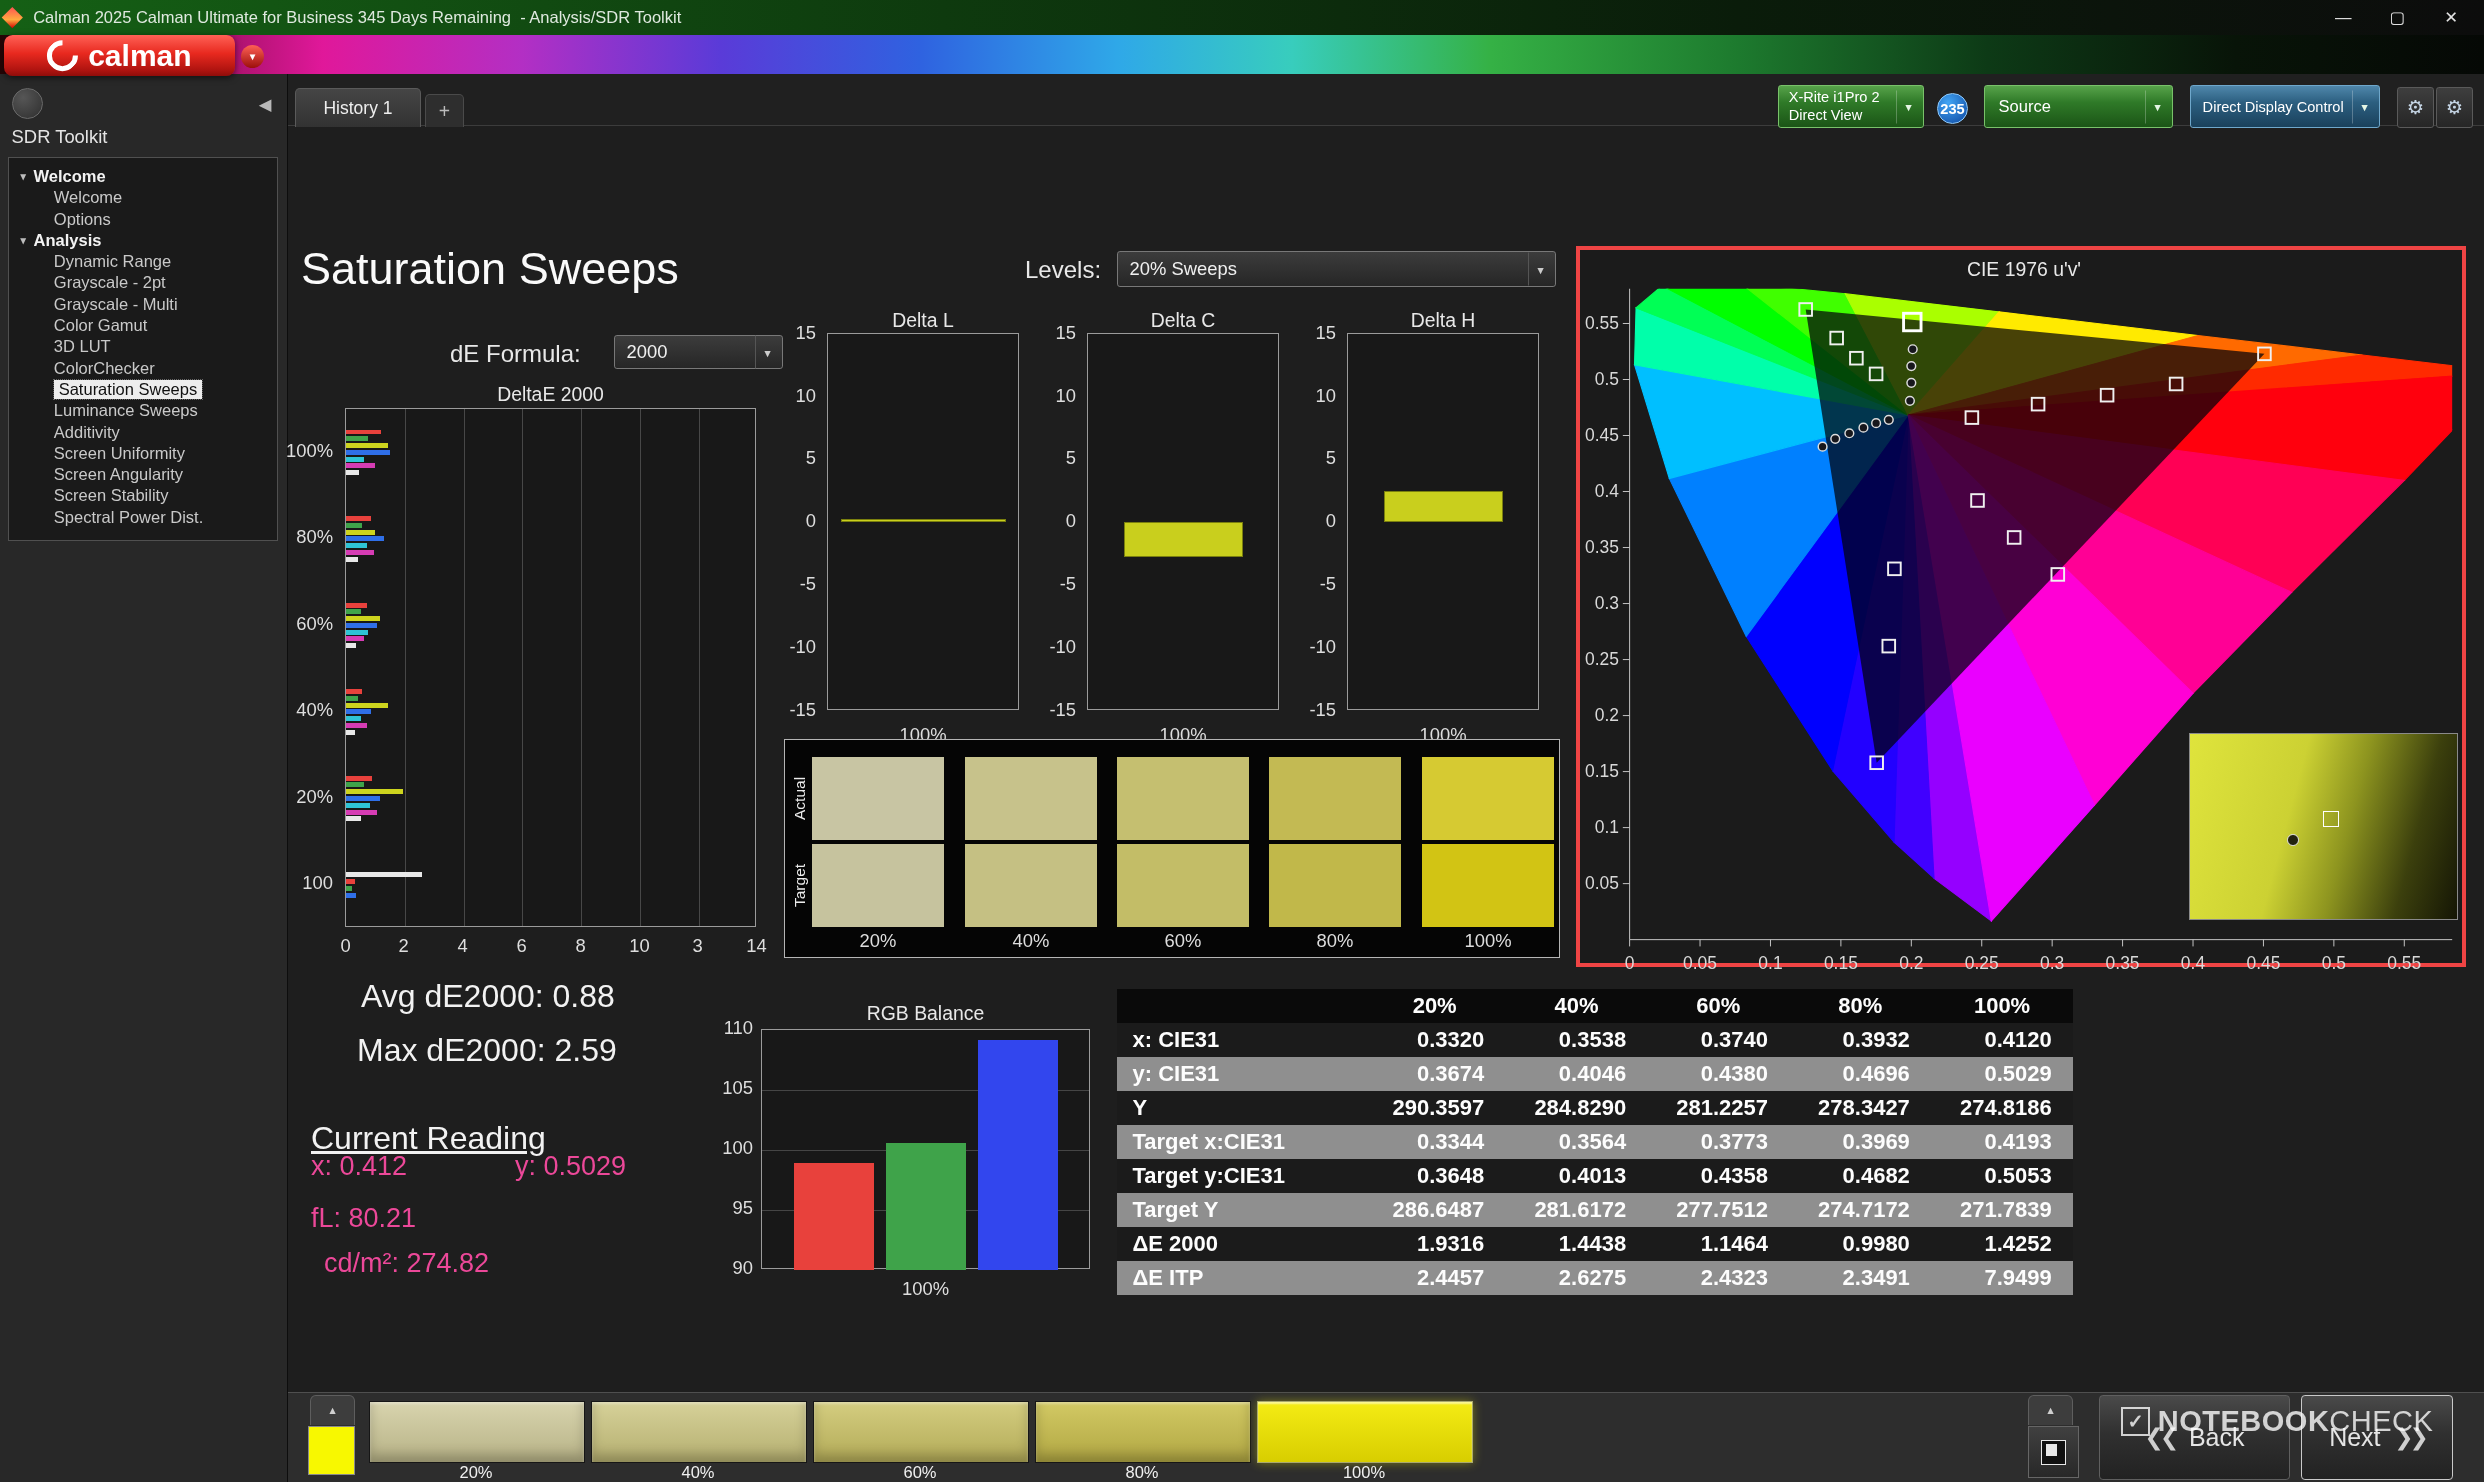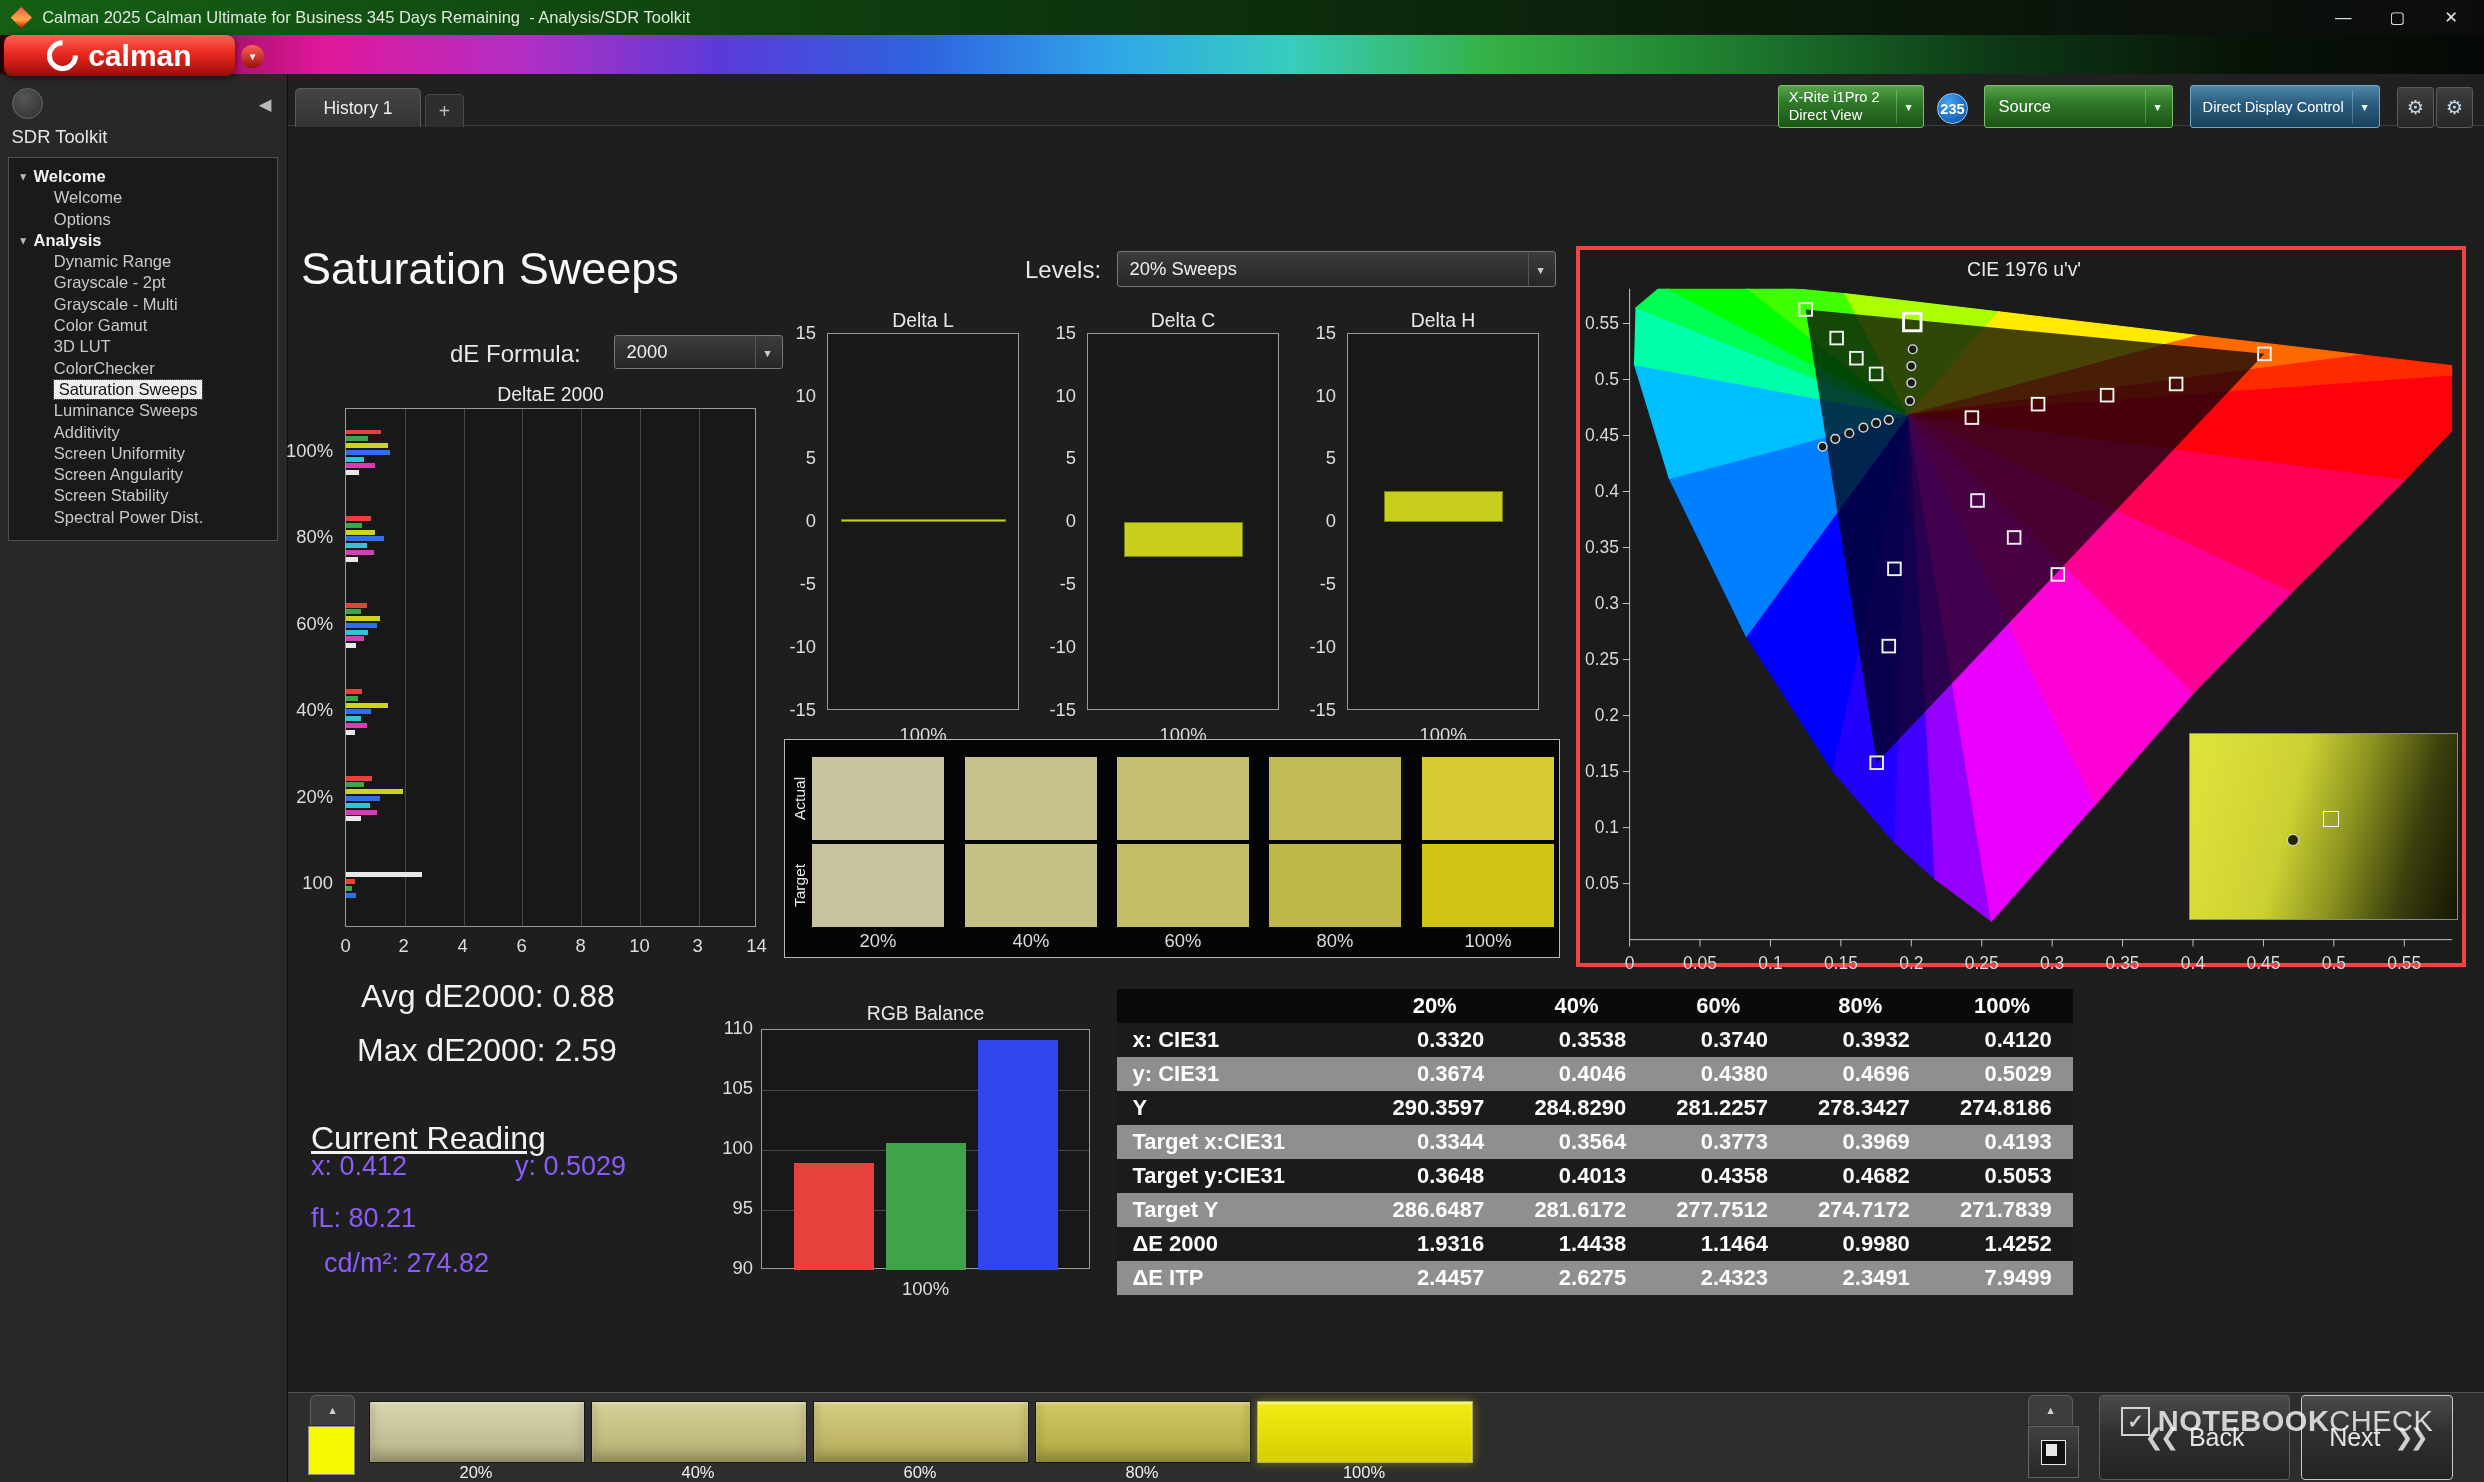--- a/index.html
+++ b/index.html
@@ -2,21 +2,21 @@
 <html><head>
 <meta charset="utf-8">
 <style>
   html,body{margin:0;padding:0;background:#000;}
   #app{position:relative;width:2484px;height:1483px;background:#1e1e1e;overflow:hidden;
        font-family:"Liberation Sans", sans-serif;}
 
   
   .titlebar{position:absolute;left:0;top:0;width:2484px;height:35px;
     background:linear-gradient(90deg,#156015 0%,#0e3a0e 38%,#0a1c0a 70%,#0c0c0c 100%);
-    display:flex;align-items:center;padding-left:14px;box-sizing:border-box;z-index:5;}
+    display:flex;align-items:center;padding-left:5px;box-sizing:border-box;z-index:5;}
   .app-icon{width:14.6px;height:14.6px;background:linear-gradient(135deg,#ff5252,#ffab40 60%,#d50000);
     transform:rotate(45deg);margin-right:13.6px;flex:0 0 auto;}
   .titlebar-text{font-size:16.5px;color:#dfe9df;white-space:pre;}
   .win-controls{position:absolute;right:5.8px;top:0;height:35px;display:flex;}
   .win-btn{width:54px;height:35px;display:flex;align-items:center;justify-content:center;color:#e2e2e2;font-size:16.5px;cursor:default;}
 
   
   .rainbow{position:absolute;left:0;top:35px;width:2484px;height:39px;
     background:linear-gradient(90deg,#250505 0%,#7c0d45 6%,#e0189a 13%,#b32fc4 21%,#5a3bd8 29%,
       #2f62e0 37%,#2fa8e8 45%,#38cdbd 52%,#35b145 60%,#1d7a2e 70%,#0d3a16 80%,#081408 90%,#050805 100%);}
@@ -88,21 +88,21 @@
   .vlabel{position:absolute;writing-mode:vertical-rl;transform:rotate(180deg);font-size:15.5px;color:#ececec;
     display:flex;align-items:center;justify-content:center;width:21.3px;}
 
   .cie-panel{position:absolute;left:1576px;top:246px;width:890px;height:721px;background:#1b1b1b;
     border:4px solid #ef4444;box-sizing:border-box;}
   .cie-inset{position:absolute;left:609px;top:483px;width:269px;height:187px;border:1px solid #8a8a8a;
     background:linear-gradient(105deg,#dfe43c 0%,#ccd133 38%,#8d941f 58%,#3c400d 80%,#151605 100%);
     box-sizing:border-box;z-index:4;}
 
   .stat-lg{position:absolute;font-size:32px;color:#f2f2f2;}
-  .stat-md{position:absolute;font-size:27px;color:#8b5cf6;}
+  .stat-md{position:absolute;font-size:27px;color:#ec4899;}
 
   
   .mtable{position:absolute;left:1117px;top:989px;width:956px;}
   .trow{display:flex;height:34px;}
   .trow.head{background:#0a0a0a;}
   .trow.odd{background:#1b1b1b;}
   .trow.even{background:#8f8f8f;}
   .tc{display:flex;align-items:center;box-sizing:border-box;font-weight:bold;font-size:22px;color:#fdfdfd;}
   .tc.lab{width:247px;padding-left:15.5px;}
   .tc.val{width:142px;justify-content:flex-end;padding-right:21.3px;}

